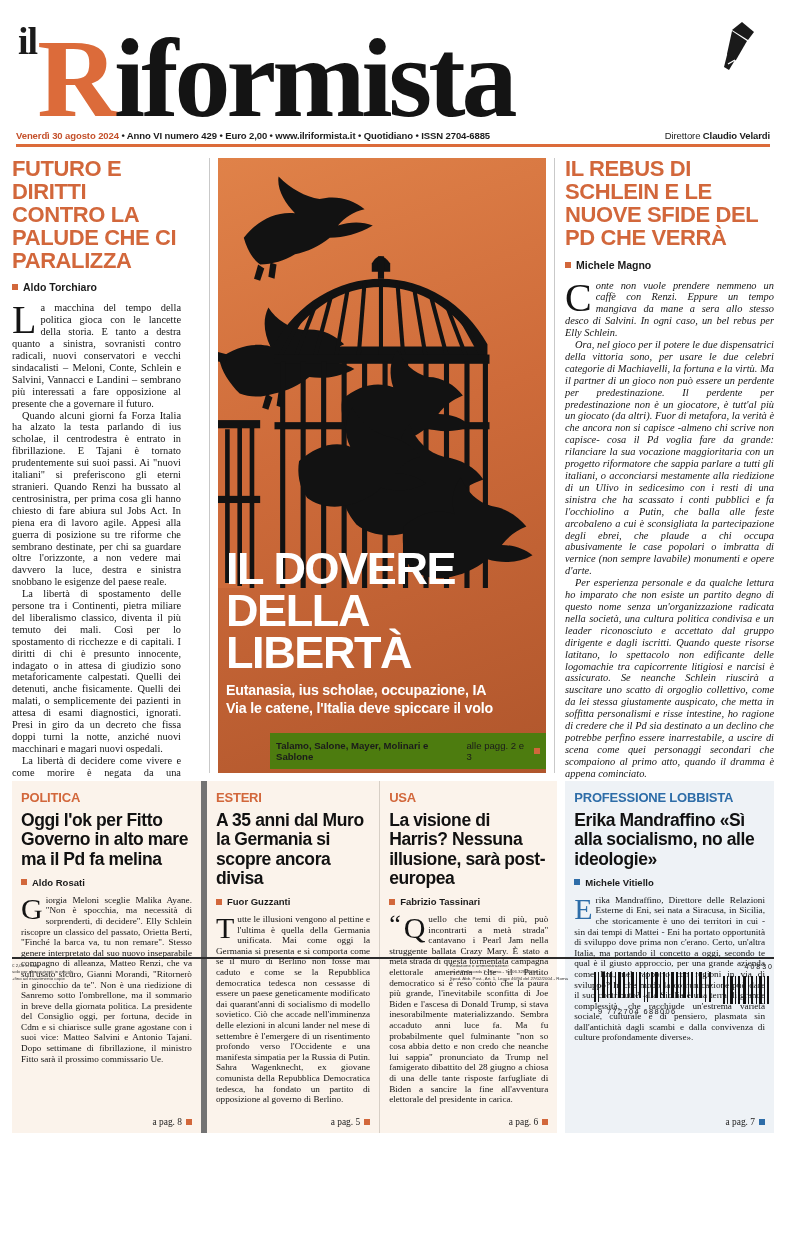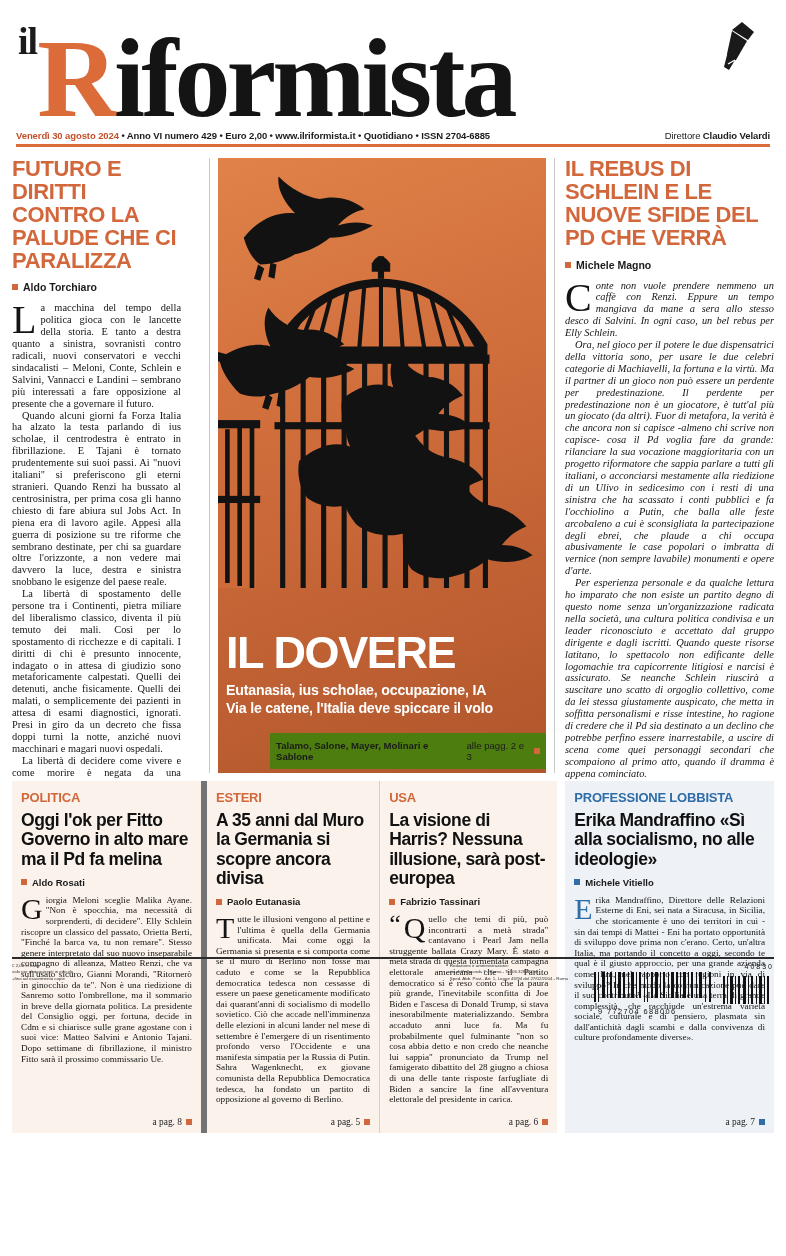--- a/index.html
+++ b/index.html
@@ -215,20 +215,21 @@
                      C84 322 82 308 84 296 Z"></path>
             <path d="M186 360 C202 346 220 342 236 348 C232 336 234 322 242 312 C248 326 258 336 272 340
                      C286 342 298 350 306 360 C296 364 288 370 282 378 C294 378 304 382 312 388
                      C298 396 282 396 268 392 C256 402 242 408 228 410 C214 412 202 408 194 402
                      C186 392 184 376 186 360 Z"></path>
           </g>
         </svg>
         <div class="overtitle">
           <h1>
             <span>IL DOVERE</span><br>
+            <span>DELLA LIBERTÀ</span>
           </h1>
           <div class="sub">
             <div>Eutanasia, ius scholae, occupazione, IA</div>
             <div>Via le catene, l'Italia deve spiccare il volo</div>
           </div>
         </div>
         <div class="credits">
           <b>Talamo, Salone, Mayer, Molinari e Sablone</b>
           <span>alle pagg. 2 e 3</span>
           <span class="sq"></span>
@@ -266,21 +267,21 @@
         <span>a pag. 8</span>
         <span class="sq"></span>
       </div>
     </div>
 
     <div class="bcol b2">
       <div class="kicker">ESTERI</div>
       <div class="bhead">A 35 anni dal Muro la Germania si scopre ancora divisa</div>
       <div class="byline">
         <span class="sq"></span>
-        <span>Paolo Eutanasia</span>
+        <span>Fuor Guzzanti</span>
       </div>
       <div class="bbody">
         <p class="first"><span class="bdrop">T</span><span>utte le illusioni vengono al pettine e l'ultima è quella della Germania unificata. Mai come oggi la Germania si presenta e si comporta come se il muro di Berlino non fosse mai caduto e come se la Repubblica democratica tedesca non cessasse di essere un paese geneticamente modificato dai quarant'anni di socialismo di modello sovietico. Ciò che accade nell'imminenza delle elezioni in alcuni lander nel mese di settembre è l'emergere di un risentimento profondo verso l'Occidente e una manifesta simpatia per la Russia di Putin.
 Sahra Wagenknecht, ex giovane comunista della Repubblica Democratica tedesca, ha fondato un partito di opposizione al governo di Berlino.</span></p>
       </div>
       <div class="jump">
         <span>a pag. 5</span>
         <span class="sq"></span>
       </div>
     </div>

